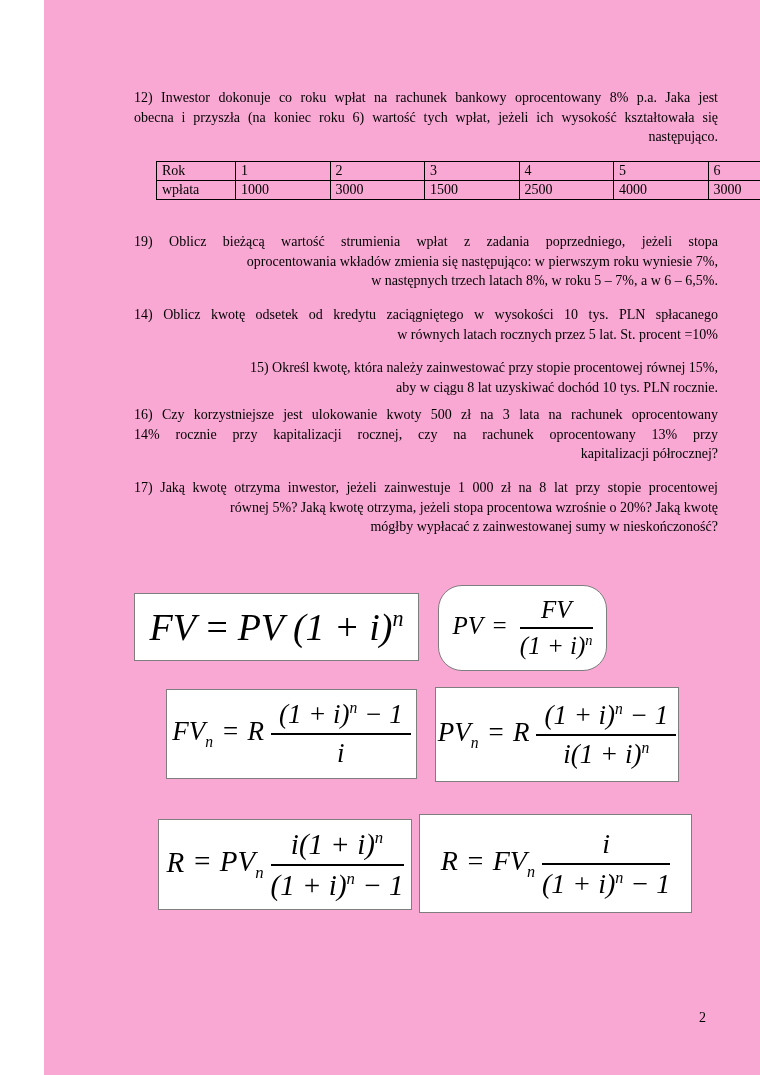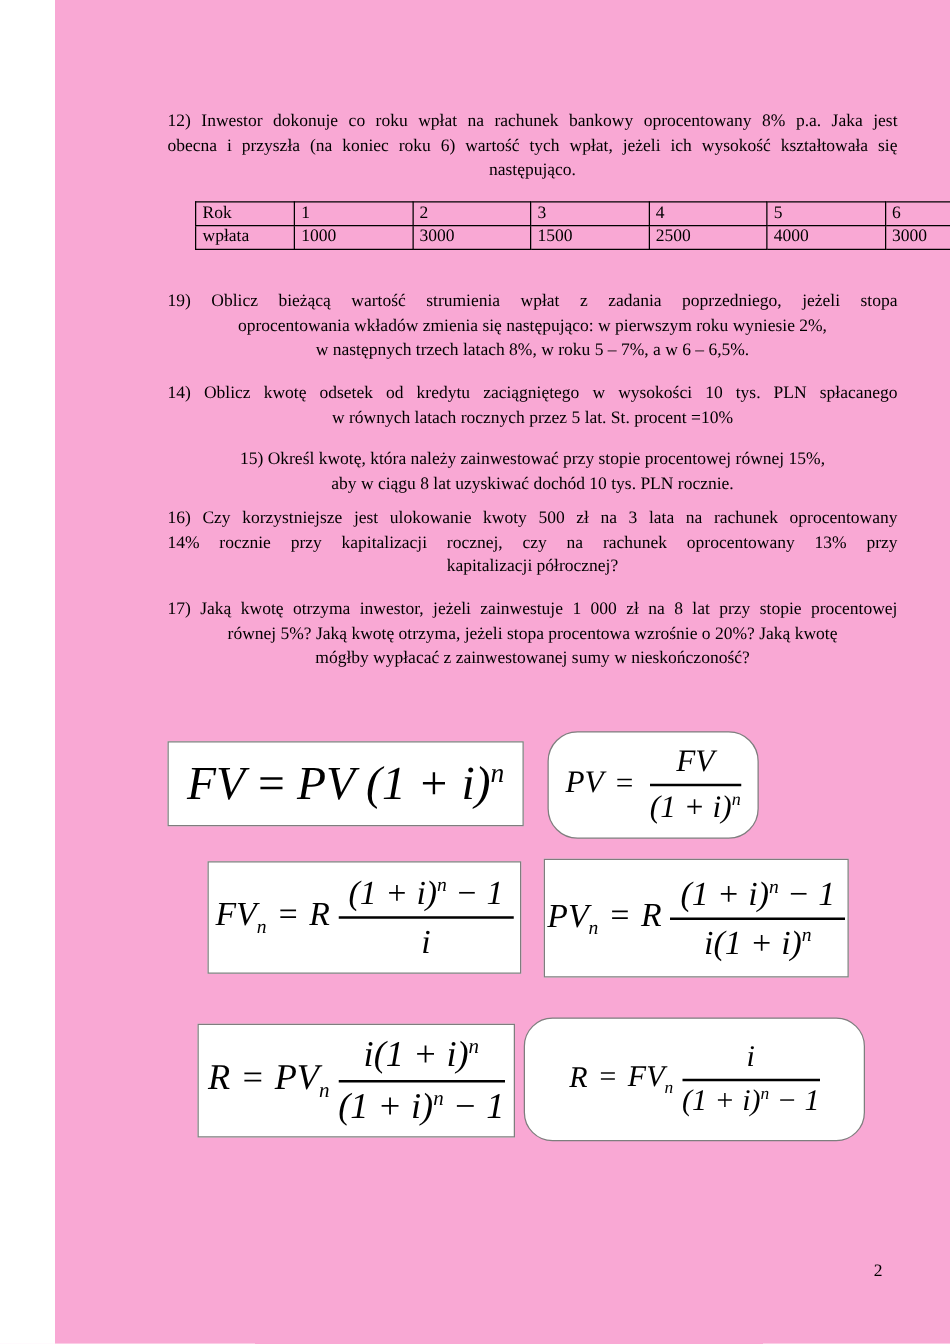--- a/index.html
+++ b/index.html
@@ -17,21 +17,21 @@
     overflow: hidden;
     margin-left: 44px;
   }
   .para {
     position: absolute;
     width: 584px;
     left: 90px;
     font-size: 14px;
     line-height: 19.5px;
   }
-  .line { text-align: center; }
+  .line { text-align: right; }
   .line.j {
     text-align: justify;
     text-align-last: justify;
   }
   table.deposit {
     position: absolute;
     left: 112px;
     top: 161px;
     width: 647px;
     border-collapse: collapse;
@@ -71,21 +71,21 @@
     padding: 0 8px 3px 8px;
   }
   .frac .den { padding-top: 3px; }
   .fbox sup { font-size: 58%; }
   .fbox sub { font-size: 58%; }
   #fbox1 { left: 90px;  top: 593px; width: 283px; height: 66px; font-size: 38px; text-align: center; }
   #fbox2 { left: 394px; top: 585px; width: 167px; height: 84px; font-size: 25px; border-radius: 24px; }
   #fbox3 { left: 122px; top: 689px; width: 249px; height: 88px; font-size: 27px; }
   #fbox4 { left: 391px; top: 687px; width: 242px; height: 93px; font-size: 27px; align-items: center; }
   #fbox5 { left: 114px; top: 819px; width: 252px; height: 89px; font-size: 29px; }
-  #fbox6 { left: 375px; top: 814px; width: 271px; height: 97px; font-size: 24px; border-radius: 23px; }
+  #fbox6 { left: 375px; top: 814px; width: 271px; height: 97px; font-size: 28px; }
   .page-number {
     position: absolute;
     left: 655px;
     top: 1010px;
     font-size: 14px;
   }
 </style>
 </head>
 <body>
 
@@ -124,21 +124,21 @@
       <td>1500</td>
       <td>2500</td>
       <td>4000</td>
       <td>3000</td>
     </tr>
   </tbody>
     </table>
 
   <div class="para" style="top:232px">
     <div class="line j">19) Oblicz bieżącą wartość strumienia wpłat z zadania poprzedniego, jeżeli stopa</div>
-    <div class="line">oprocentowania wkładów zmienia się następująco: w pierwszym roku wyniesie 2%,</div>
+    <div class="line">oprocentowania wkładów zmienia się następująco: w pierwszym roku wyniesie 7%,</div>
     <div class="line">w następnych trzech latach 8%, w roku 5 – 7%, a w 6 – 6,5%.</div>
   </div>
 
   <div class="para" style="top:305px">
     <div class="line j">14) Oblicz kwotę odsetek od kredytu zaciągniętego w wysokości 10 tys. PLN spłacanego</div>
     <div class="line">w równych latach rocznych przez 5 lat. St. procent =10%</div>
   </div>
 
   <div class="para" style="top:358px">
     <div class="line">15) Określ kwotę, która należy zainwestować przy stopie procentowej równej 15%,</div>

